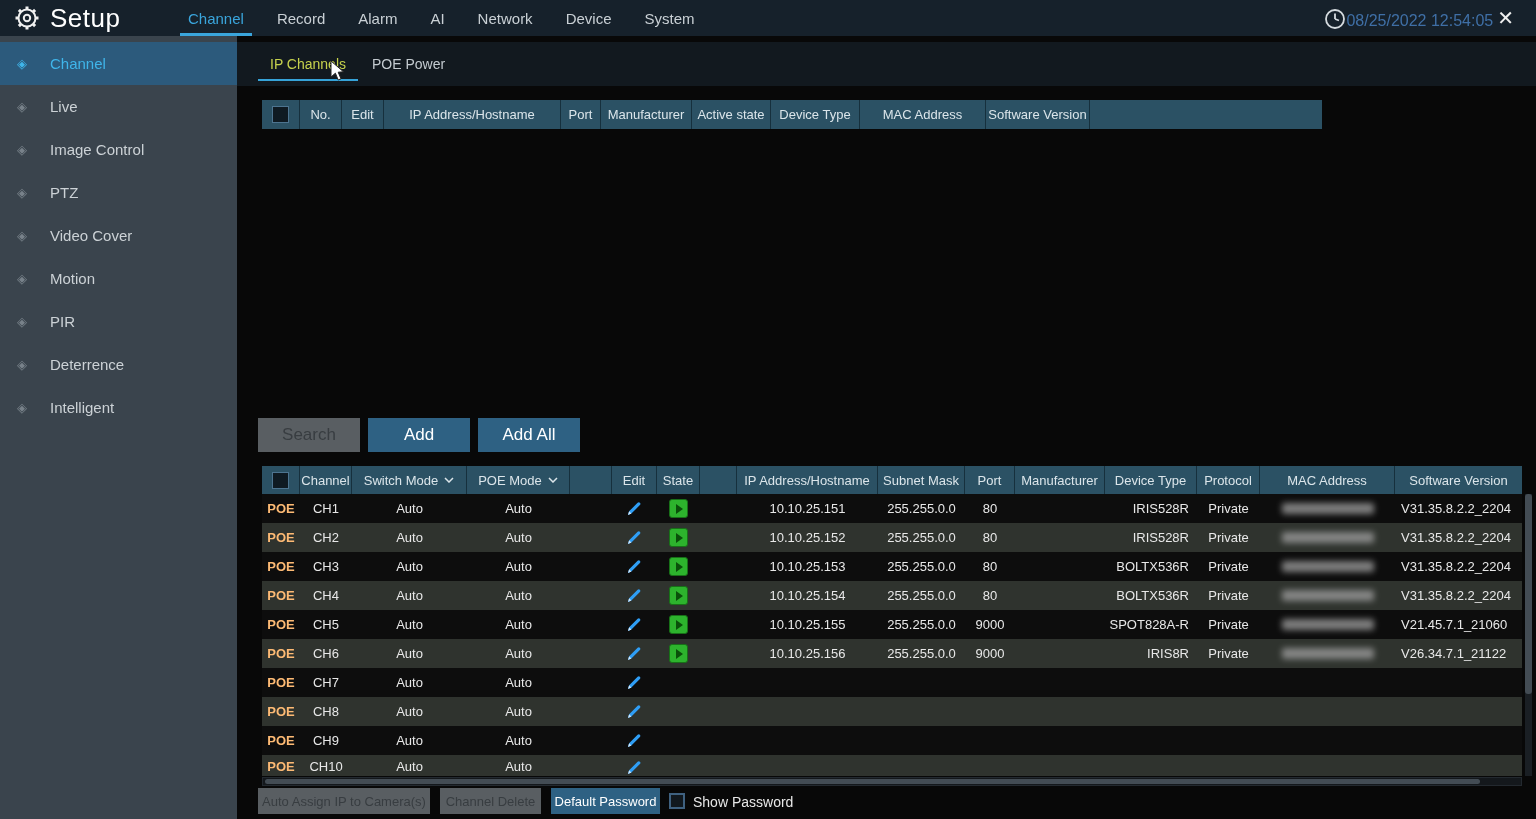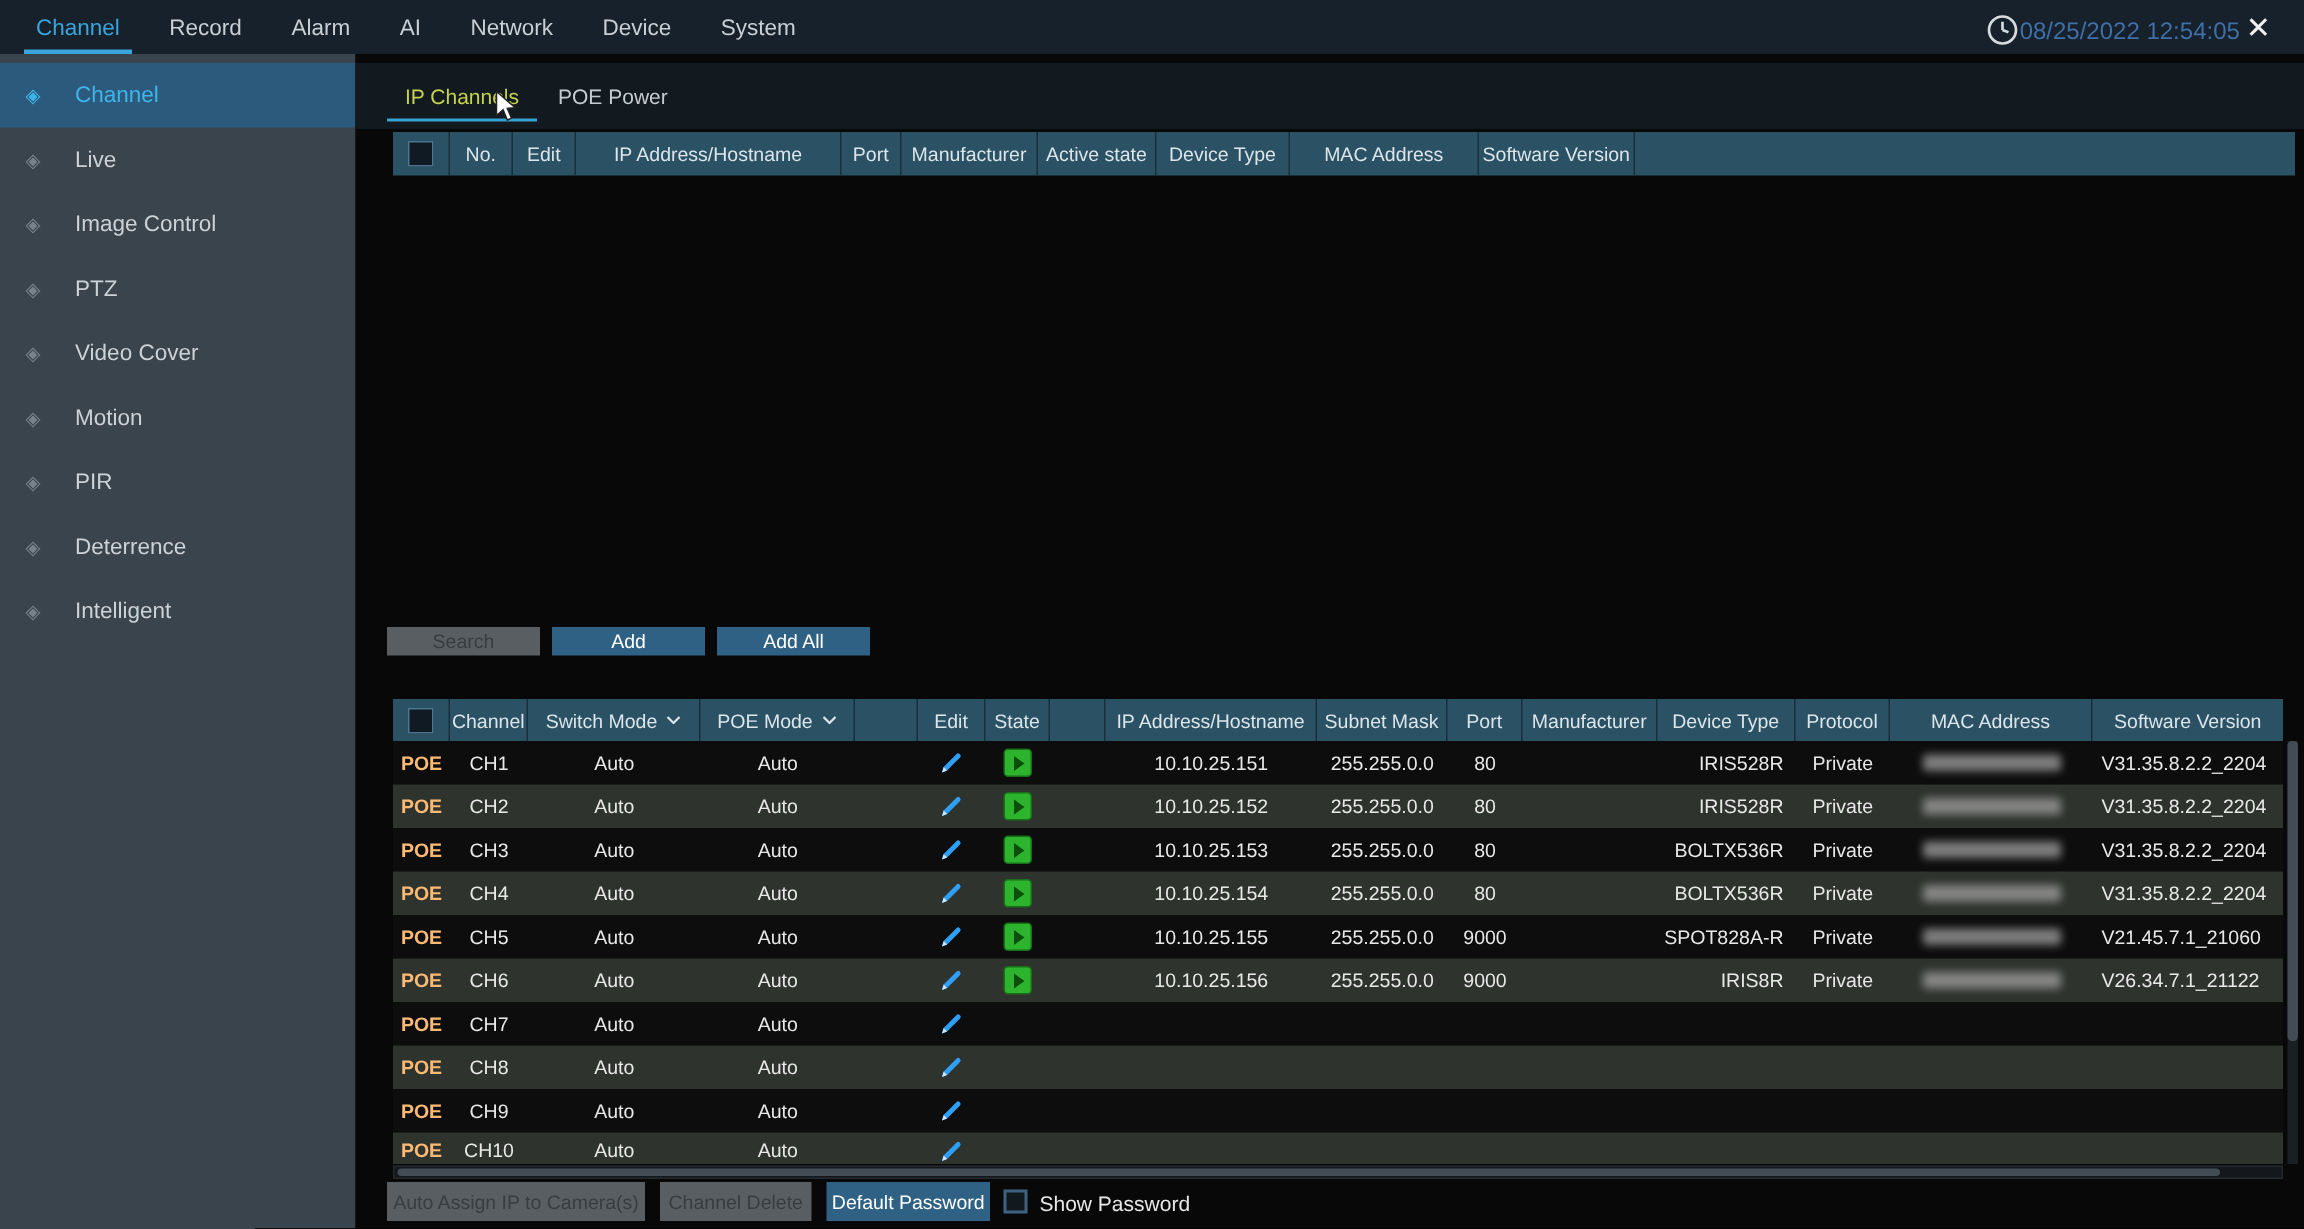--- a/index.html
+++ b/index.html
@@ -57,22 +57,22 @@
   .trow:last-child .cell{height:auto;}
   .c-poe{color:#fdba74;font-weight:bold;font-size:13px;}
   .c-device_type{justify-content:flex-end;padding-right:8px;}
   .c-software_version{justify-content:flex-start;padding-left:6px;}
   .stateic{width:17px;height:17px;background:#2db32d;border:1px solid #187018;border-radius:3px;
     display:flex;align-items:center;justify-content:center;}
   .stateic .tri{width:0;height:0;border-left:7px solid #0a4f0a;border-top:5px solid transparent;border-bottom:5px solid transparent;margin-left:2px;}
   .macblur{width:92px;height:11px;background:#9a9a9a;border-radius:2px;filter:blur(3px);opacity:.8;}
 
   
-  .btn{position:absolute;height:19px;display:flex;align-items:center;justify-content:center;
-    font-size:13px;box-sizing:border-box;}
+  .btn{position:absolute;height:34px;display:flex;align-items:center;justify-content:center;
+    font-size:17px;box-sizing:border-box;}
   .btn.blue{background:#2e6183;color:#fff;}
   .btn.disabled{background:#595e62;color:#383d41;}
 
   
   .hscroll{position:absolute;left:25px;top:741px;width:1260px;height:9px;background:#14181c;border:1px solid #23292f;box-sizing:border-box;}
   .hscroll .thumb{position:absolute;left:2px;top:1px;height:5px;width:1215px;background:#434c54;border-radius:3px;}
   .vscroll{position:absolute;left:1288px;top:458px;width:7px;height:282px;background:#1a1f24;}
   .vscroll .vthumb{position:absolute;left:0;top:0;width:7px;height:200px;background:#434c54;border-radius:3px;}
 
   
@@ -80,20 +80,39 @@
   .footer-label{position:absolute;font-size:14px;color:#e8e8e8;}
 
   .cursor{position:absolute;left:93px;top:24px;z-index:50;}
 </style>
 </head>
 <body>
 
 <div id="screen">
 
   <div class="topbar">
+    <div class="logo">
+      <svg width="26" height="26" viewBox="0 0 26 26">
+        <g fill="none" stroke="#f0f0f0" stroke-width="2">
+          <circle cx="13" cy="13" r="8.5"></circle>
+          <circle cx="13" cy="13" r="3.2"></circle>
+          <g stroke-width="3">
+            <line x1="13" y1="1.5" x2="13" y2="4.5"></line>
+              <line x1="13" y1="21.5" x2="13" y2="24.5"></line>
+            <line x1="1.5" y1="13" x2="4.5" y2="13"></line>
+              <line x1="21.5" y1="13" x2="24.5" y2="13"></line>
+            <line x1="4.9" y1="4.9" x2="7" y2="7"></line>
+              <line x1="19" y1="19" x2="21.1" y2="21.1"></line>
+            <line x1="4.9" y1="21.1" x2="7" y2="19"></line>
+              <line x1="19" y1="7" x2="21.1" y2="4.9"></line>
+          </g>
+        </g>
+      </svg>
+      <span class="title">Setup</span>
+    </div>
     <div class="menu">
       <span class="mitem active">Channel</span>
       <span class="mitem">Record</span>
       <span class="mitem">Alarm</span>
       <span class="mitem">AI</span>
       <span class="mitem">Network</span>
       <span class="mitem">Device</span>
       <span class="mitem">System</span>
     </div>
     <div class="topright">
@@ -151,21 +170,21 @@
 
     <div class="tabstrip">
       <span class="tab active">IP Channels</span>
       <span class="tab">POE Power</span>
     </div>
 
     <svg class="cursor" width="15" height="22" viewBox="0 0 15 22">
       <path d="M1 1 L1 17 L5.4 13.2 L8.2 20 L11 18.8 L8.2 12.2 L13.5 11.8 Z" fill="#fff" stroke="#222" stroke-width="1"></path>
     </svg>
 
-    <div class="thead grid-top" style="left:25px;top:52px;width:1268px;height:29px;">
+    <div class="thead grid-top" style="left:25px;top:64px;width:1060px;height:29px;">
       <div class="hcell">
           <span class="cbox"></span>
         </div>
       <div class="hcell">No.</div>
       <div class="hcell">Edit</div>
       <div class="hcell">IP Address/Hostname</div>
       <div class="hcell">Port</div>
       <div class="hcell">Manufacturer</div>
       <div class="hcell">Active state</div>
       <div class="hcell">Device Type</div>

